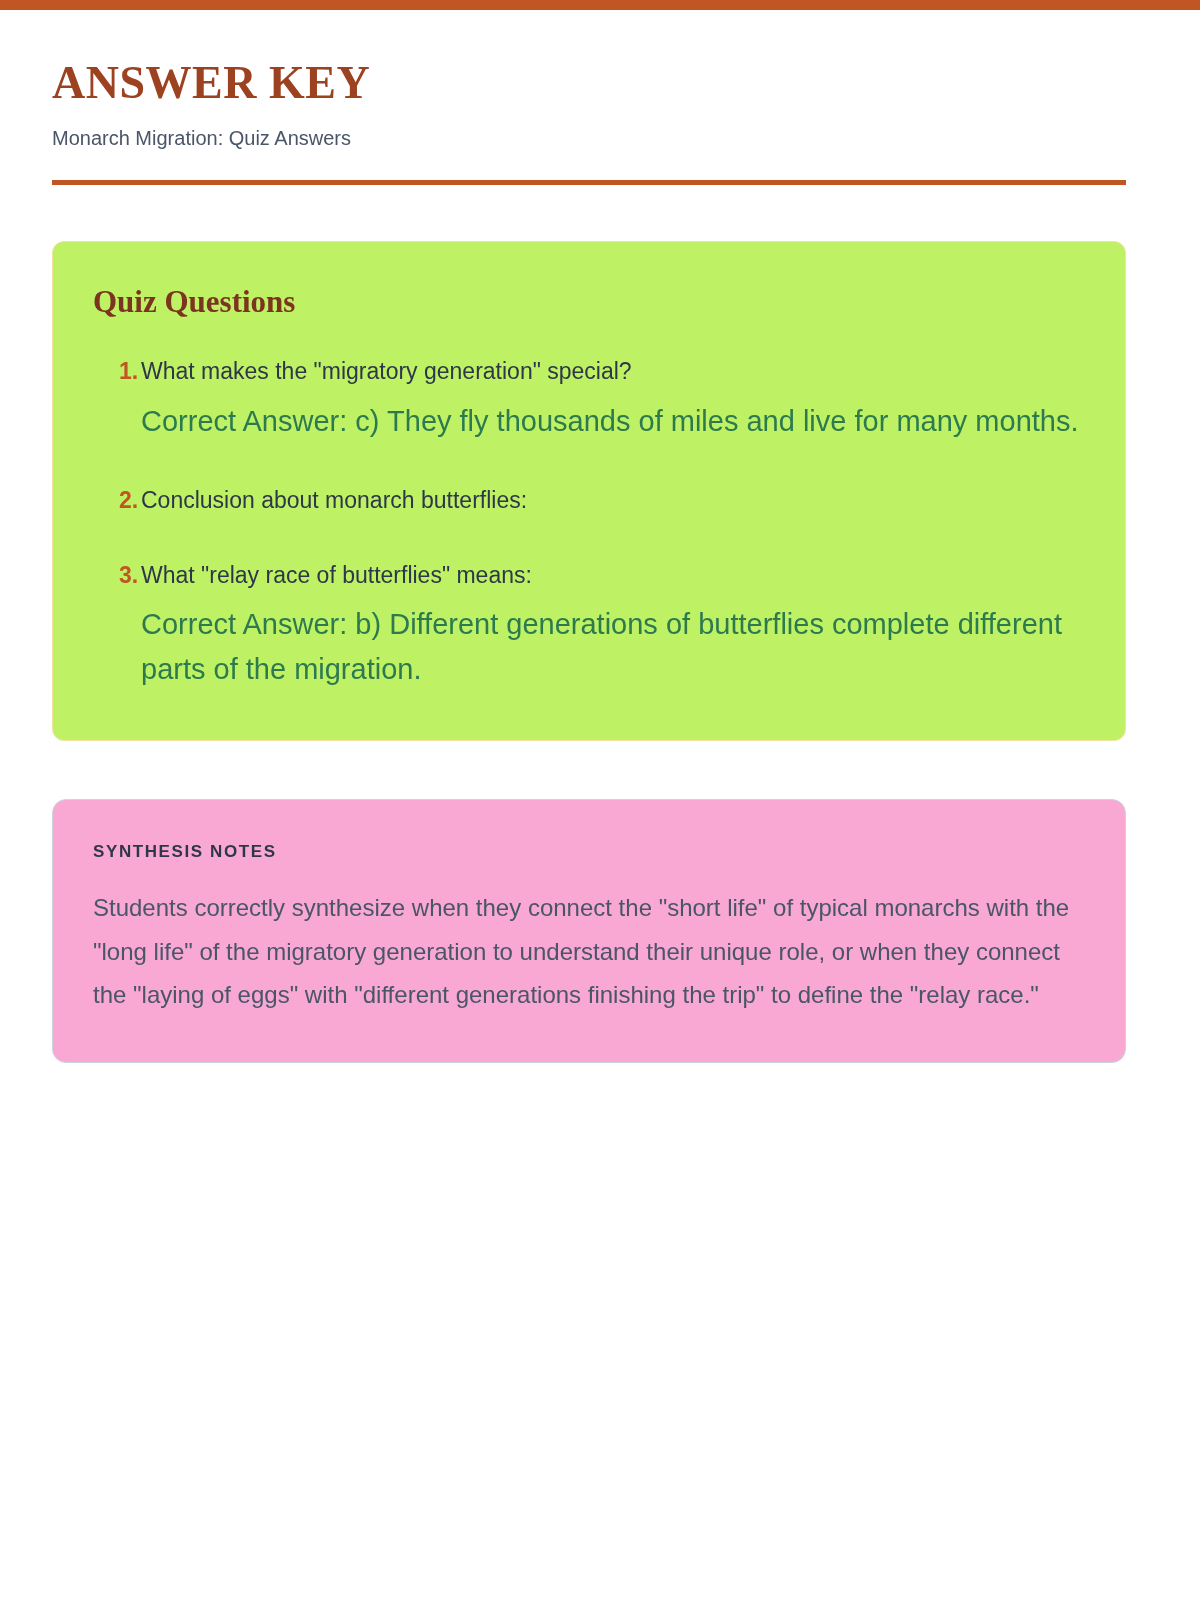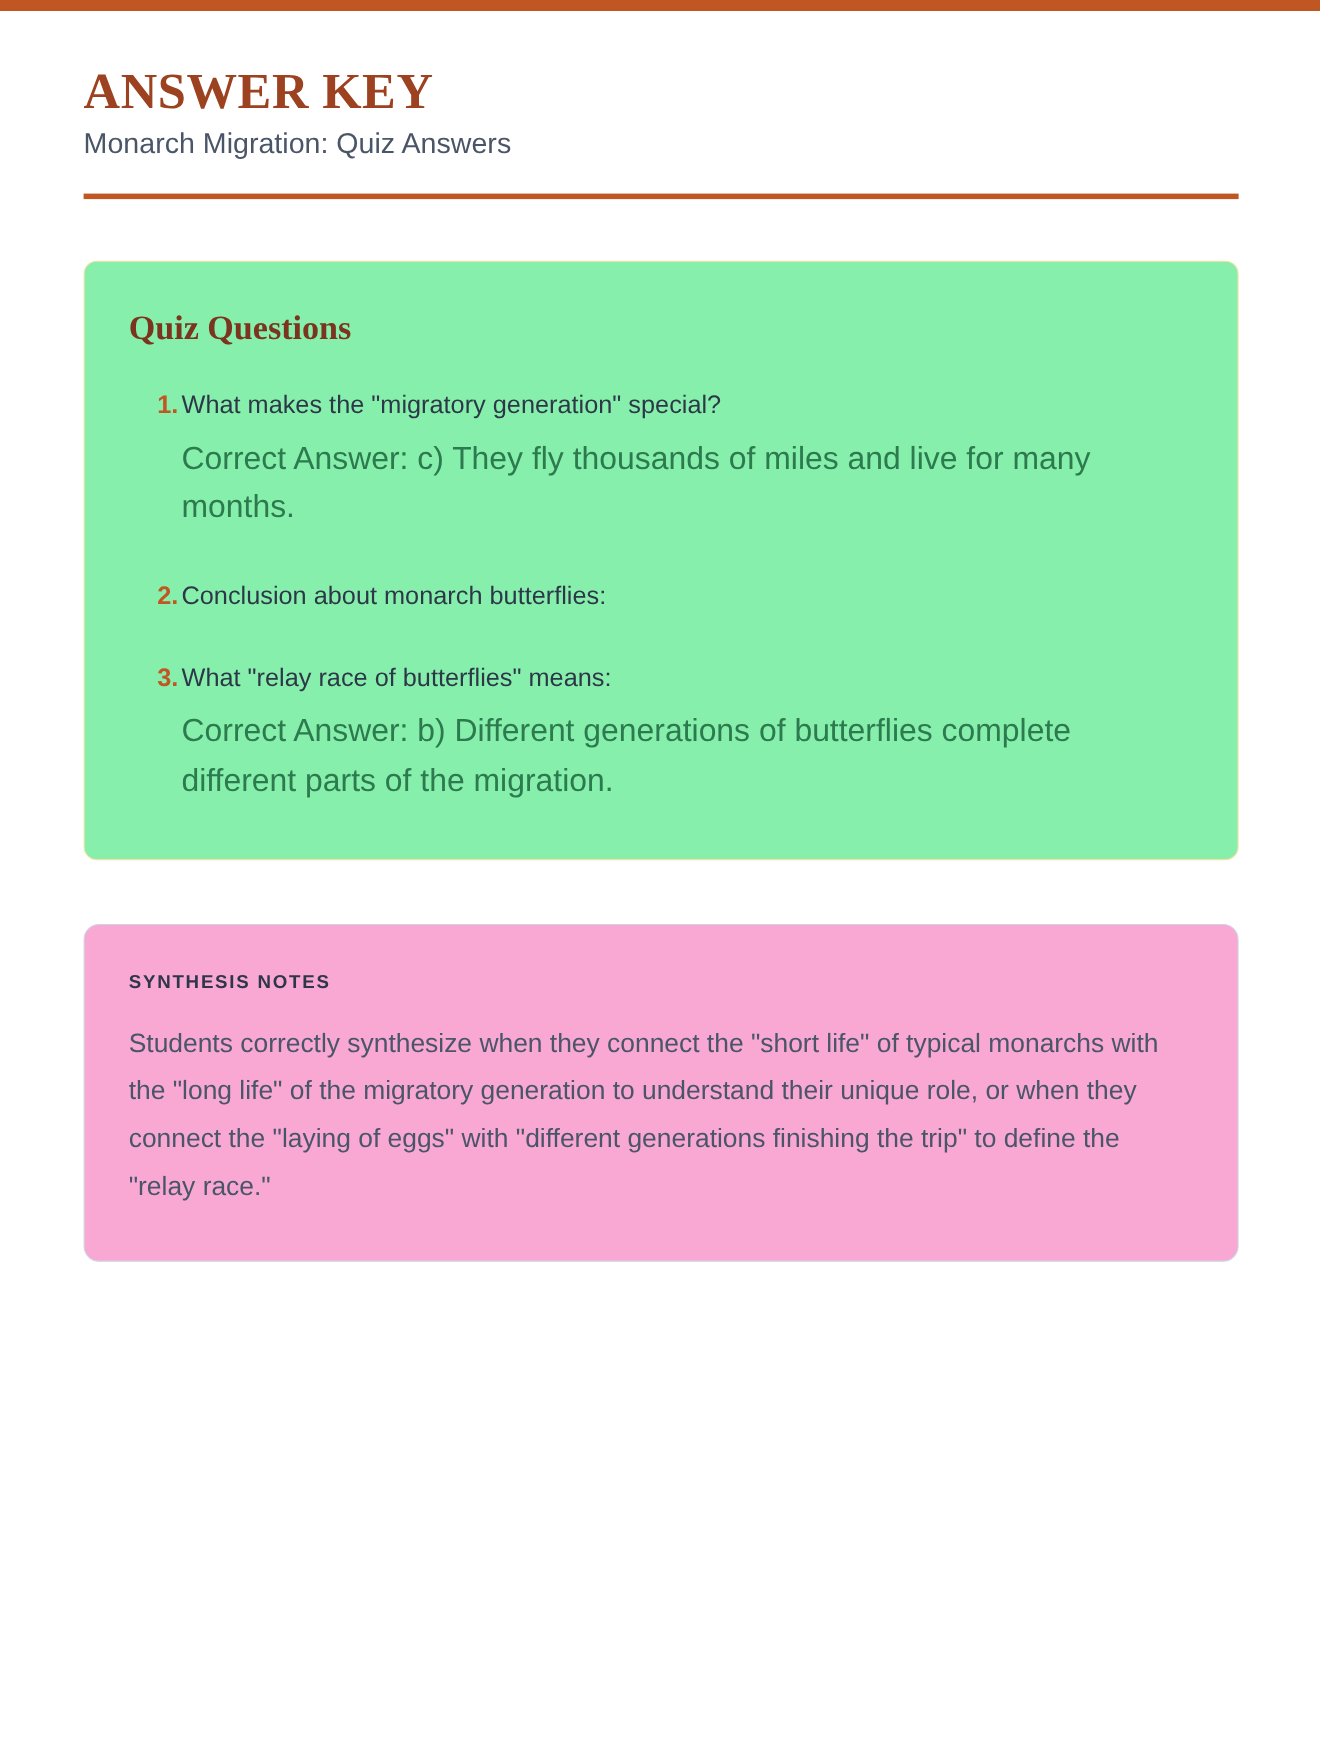--- a/index.html
+++ b/index.html
@@ -10,43 +10,43 @@
     margin: 0 auto;
     font-family: "Liberation Sans", "DejaVu Sans", sans-serif;
     color: #2d3748;
   }
   .top-bar {
     width: 100%;
     height: 10px;
     background: #c05621;
   }
   .page {
-    padding: 46px 74px 60px 76px;
+    padding: 46px 74px 60px 52px;
   }
   h1.page-title {
     font-family: "Liberation Serif", "DejaVu Serif", serif;
     font-weight: 700;
     font-size: 46px;
     letter-spacing: 0.5px;
     color: #9c4221;
   }
   p.page-subtitle {
-    margin-top: 6px;
-    font-size: 26px;
+    margin-top: 18px;
+    font-size: 20px;
     color: #4a5568;
   }
   .header-divider {
     border: none;
     height: 5px;
     background: #c05621;
     margin-top: 30px;
   }
   .quiz-card {
     margin-top: 56px;
-    background: #86efac;
+    background: #bef264;
     border: 1px solid #f2e3a1;
     border-radius: 12px;
     padding: 42px 44px 48px 40px;
   }
   h2.quiz-heading {
     font-family: "Liberation Serif", "DejaVu Serif", serif;
     font-weight: 700;
     font-size: 31px;
     color: #7b341e;
   }

